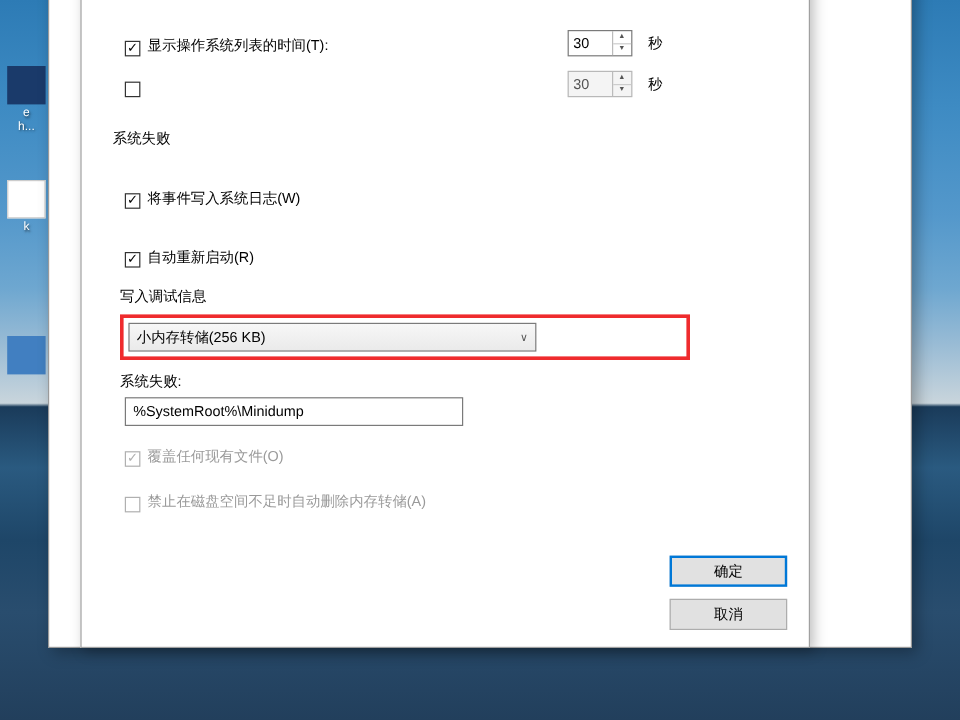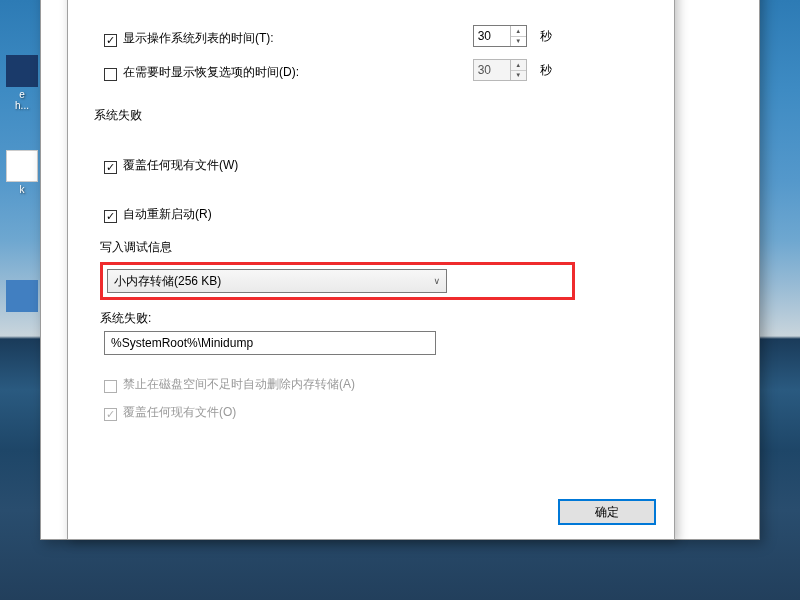--- a/index.html
+++ b/index.html
@@ -143,21 +143,21 @@
       color: #555;
     }
     .highlight {
       border: 3px solid #ef2b2d;
       padding: 4px;
       width: 475px;
       margin: 6px 0 10px 20px;
     }
 
     .text-input {
-      width: 332px;
+      width: 282px;
       height: 24px;
       border: 1px solid #7a7a7a;
       padding: 0 6px;
       font-size: 12px;
       margin: 4px 0 10px 20px;
       display: block;
     }
 
     .field-label {
       margin: 6px 0 2px 20px;
@@ -223,66 +223,68 @@
             <div>▲</div>
             <div>▼</div>
           </span>
       </span>
       <span class="seconds-label">秒</span>
     </span>
   </div>
 
   <div class="row" style="margin-top:10px;">
     <span class="checkbox"></span>
-    <span class="chk-label">在需要时显示恢复选项的时间(D):</span>
     <span class="spinner-area">
       <span class="spinner disabled">
         <input disabled="" value="30" style="">
         <span class="btns">
             <div>▲</div>
             <div>▼</div>
           </span>
       </span>
       <span class="seconds-label">秒</span>
     </span>
   </div>
 
   <div class="group-label">系统失败</div>
 
   <div class="row">
     <span class="checkbox checked"></span>
-    <span class="chk-label">覆盖任何现有文件(W)</span>
+    <span class="chk-label">将事件写入系统日志(W)</span>
   </div>
 
   <div class="row" style="margin-top:25px;">
     <span class="checkbox checked"></span>
     <span class="chk-label">自动重新启动(R)</span>
   </div>
 
   <div class="field-label sub-indent" style="margin-top:16px;">写入调试信息</div>
 
   <div class="highlight">
     <div class="dropdown">
       <span>小内存转储(256 KB)</span>
       <span class="dd-arrow">∨</span>
     </div>
   </div>
 
   <div class="field-label sub-indent">系统失败:</div>
   <input class="text-input sub-indent" style="margin-left: 24px;" value="%SystemRoot%\Minidump">
 
+  <div class="row">
+    <span class="checkbox checked disabled"></span>
+    <span class="chk-label disabled">覆盖任何现有文件(O)</span>
+  </div>
+
   <div class="row" style="margin-top:14px;">
     <span class="checkbox disabled"></span>
     <span class="chk-label disabled">禁止在磁盘空间不足时自动删除内存转储(A)</span>
-  </div>
-
-  <div class="row">
-    <span class="checkbox checked disabled"></span>
-    <span class="chk-label disabled">覆盖任何现有文件(O)</span>
   </div>
 
   <div class="button-bar">
     <div class="btn primary">
       <span>确定</span>
     </div>
+    <div class="btn">
+      <span>取消</span>
+    </div>
   </div>
 
 </div>
 
 </body></html>

